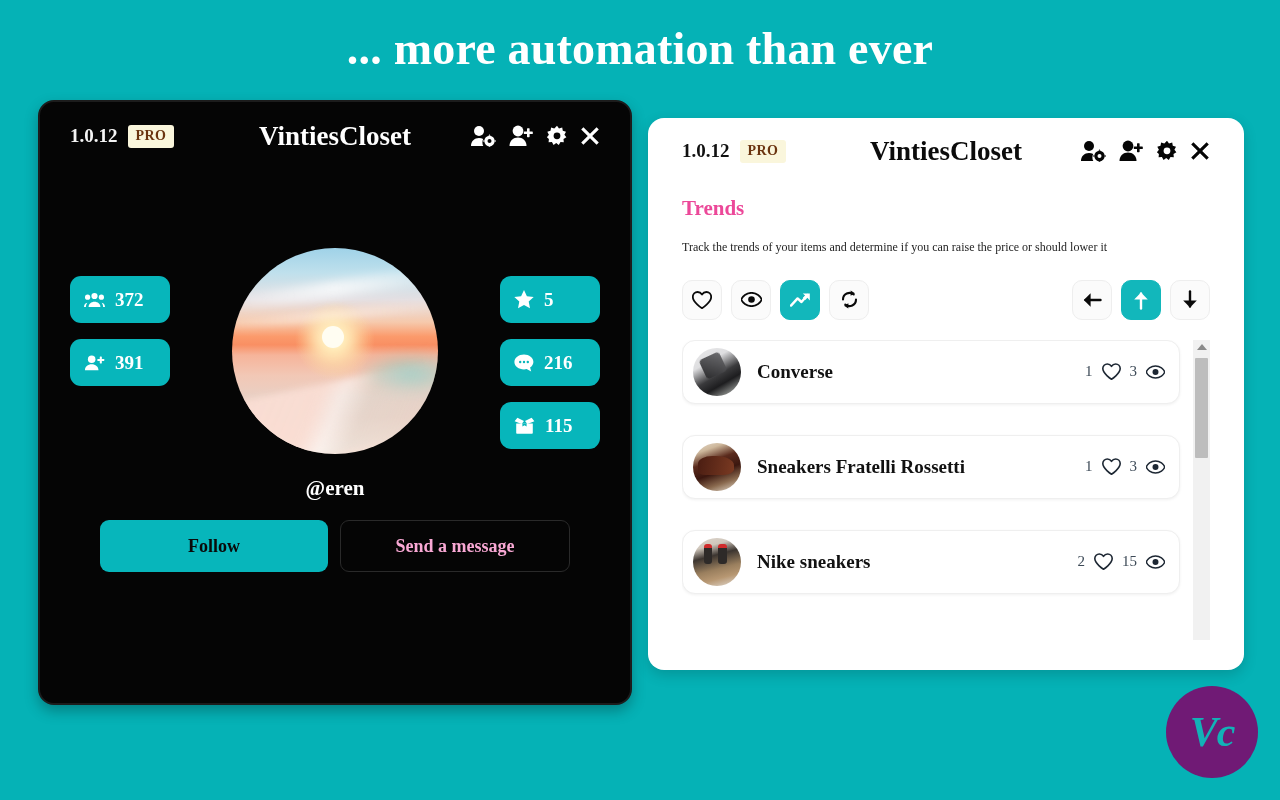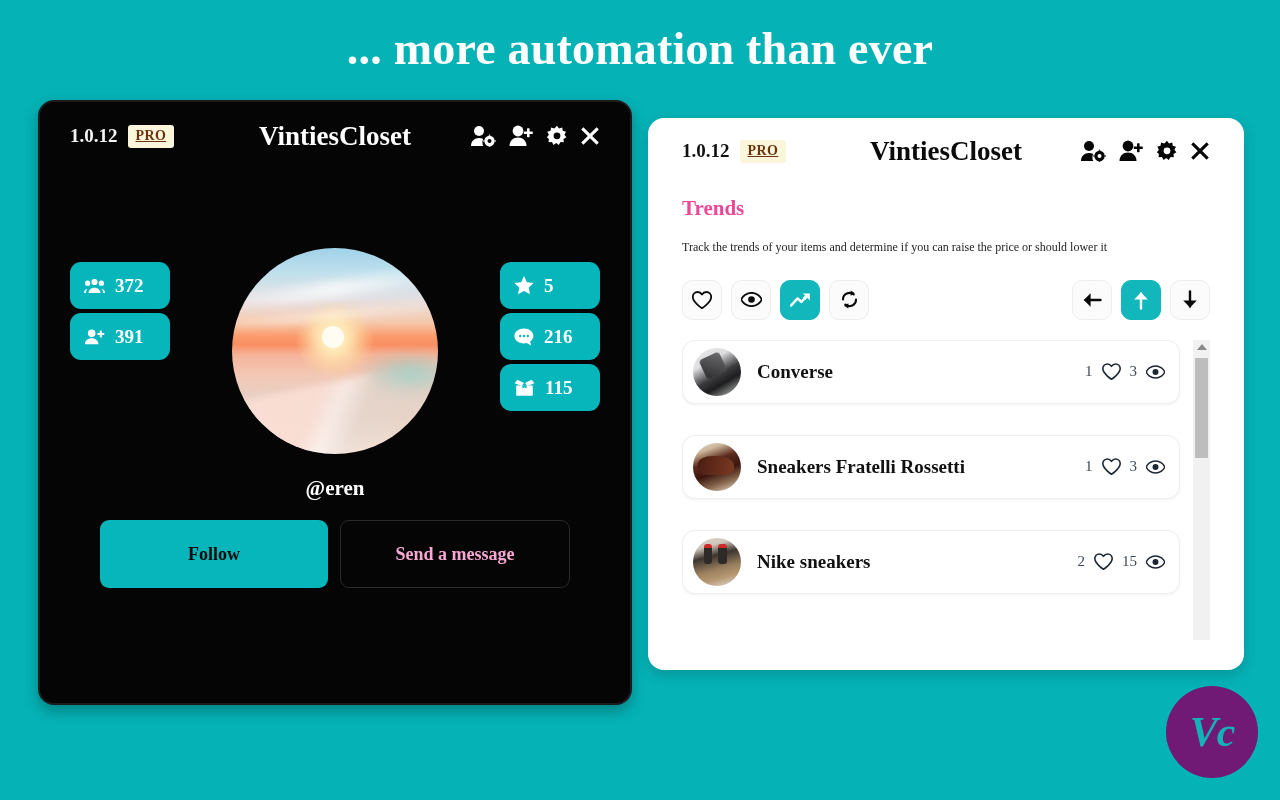--- a/index.html
+++ b/index.html
@@ -42,37 +42,36 @@
     position: relative;
   }
   .version-wrap { display: flex; align-items: center; gap: 10px; }
   .version { color: #f4f4f4; font-size: 19px; font-weight: bold; font-family:"Liberation Serif",serif; }
   .pro-badge {
     background: #faf6dc; color: #6b3410;
     font-size: 14px; font-weight: bold;
     padding: 3px 8px 4px; border-radius: 3px;
     letter-spacing: 0.4px;
     font-family:"Liberation Serif",serif;
-    text-decoration:underline;
   }
   .dp-title {
     position: absolute; left: 0; right: 0; text-align: center;
     color: #ffffff; font-size: 27px; font-weight: bold;
     pointer-events: none;
     font-family:"Liberation Serif",serif;
   }
   .dp-icons {
     margin-left: auto; display: flex; align-items: center; gap: 12px;
     position: relative; z-index: 2;
   }
   .dp-icons svg { display:block; fill:#ffffff; }
 
   
   .stats-area { position: relative; height: 250px; }
-  .stat-col { position: absolute; top: 92px; display: flex; flex-direction: column; gap: 4px; }
+  .stat-col { position: absolute; top: 106px; display: flex; flex-direction: column; gap: 16px; }
   .stat-col.left { left: 0; }
   .stat-col.right { right: 0; }
   .pill {
     width: 100px; height: 47px;
     background: #07b6bb;
     border-radius: 11px;
     display: flex; align-items: center; gap: 10px;
     padding-left: 14px;
     color: #ffffff;
   }
@@ -125,21 +124,21 @@
   }
 
   .handle {
     position: absolute; left:0; right:0; top: 306px;
     text-align: center; color:#ffffff; font-size:21px; font-weight:bold;
     font-family:"Liberation Serif",serif;
   }
 
   .btn-row { position:absolute; left:30px; right:30px; top:350px; display:flex; gap:12px; }
   .btn {
-    flex:1; height:68px; border-radius:9px;
+    flex:1; height:52px; border-radius:9px;
     display:flex; align-items:center; justify-content:center;
     font-size:18px; font-weight:bold;
     font-family:"Liberation Serif",serif;
   }
   .btn.primary { background:#07b6bb; color:#0a0a0a; }
   .btn.ghost { background:#050505; color:#f9a8d4; border:1px solid #2a2a2a; }
   .btn-stack { position:absolute; left:30px; right:30px; top:412px; display:flex; flex-direction:column; gap:8px; }
 
   
   .light-panel {

